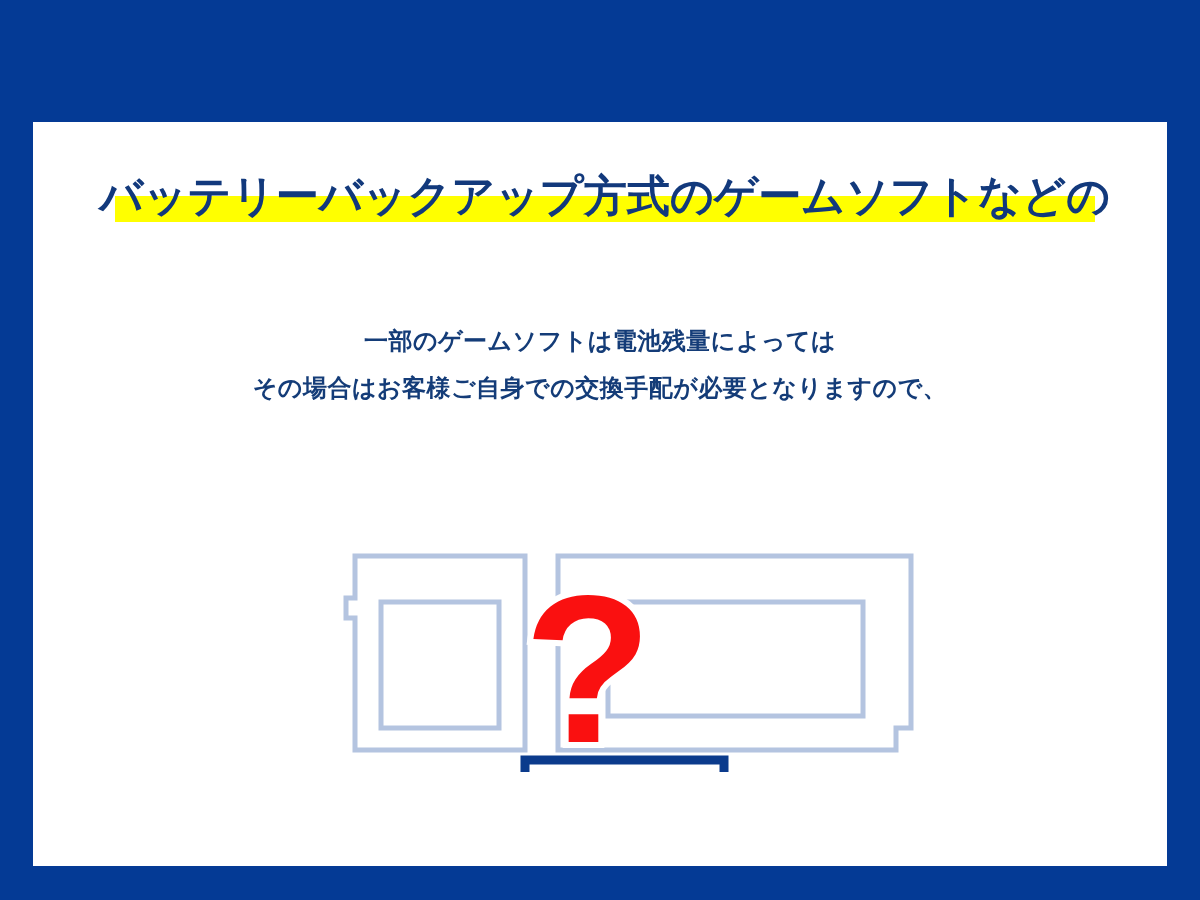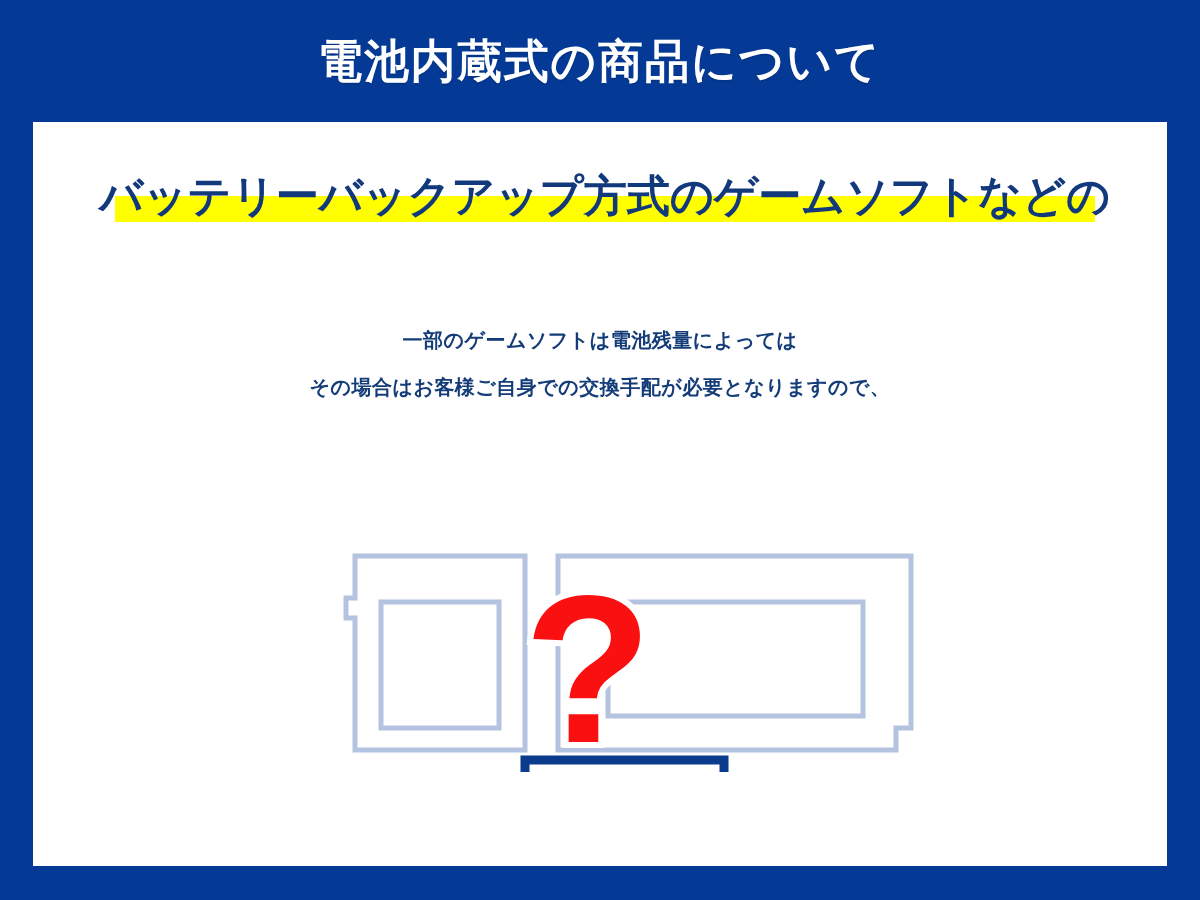--- a/index.html
+++ b/index.html
@@ -94,21 +94,21 @@
   .body-text {
     position:absolute;
     left:0;
     top:195px;
     width:1134px;
     text-align:center;
     color:#143c78;
   }
   .body-line {
     display:block;
-    font-size:20px;
+    font-size:24px;
     font-weight:bold;
     line-height:47px;
     white-space:nowrap;
     letter-spacing:0.5px;
   }
 
   
   .illustration {
     position:absolute;
     left:255px;
@@ -116,23 +116,20 @@
     width:630px;
     height:230px;
   }
   .illustration svg { display:block; }
 </style>
 </head>
 <body>
 
 <div class="slide">
 
-  <div class="header">
-    <div class="header-title">電池内蔵式の商品について</div>
-  </div>
 
   <div class="card">
 
     <div class="headline">
       <div class="hl-line l1">
         <span class="hl-band"></span>
         <span class="hl-text">バッテリーバックアップ方式のゲームソフトなどの</span>
       </div>
     </div>
 

